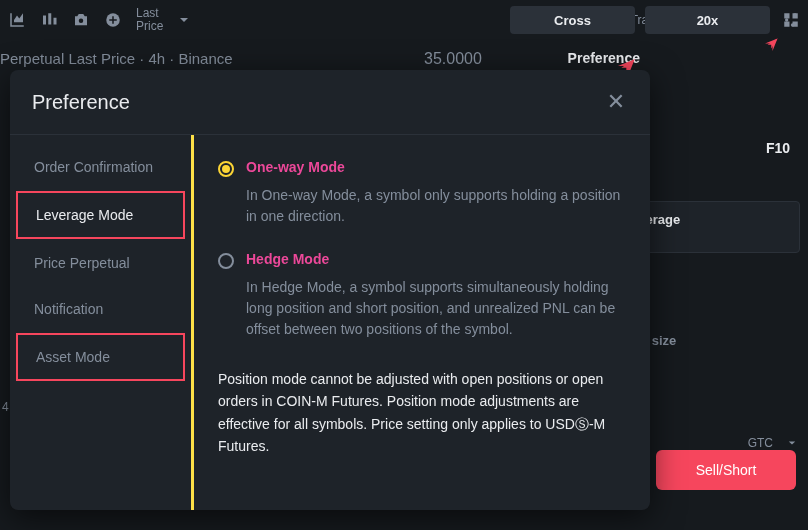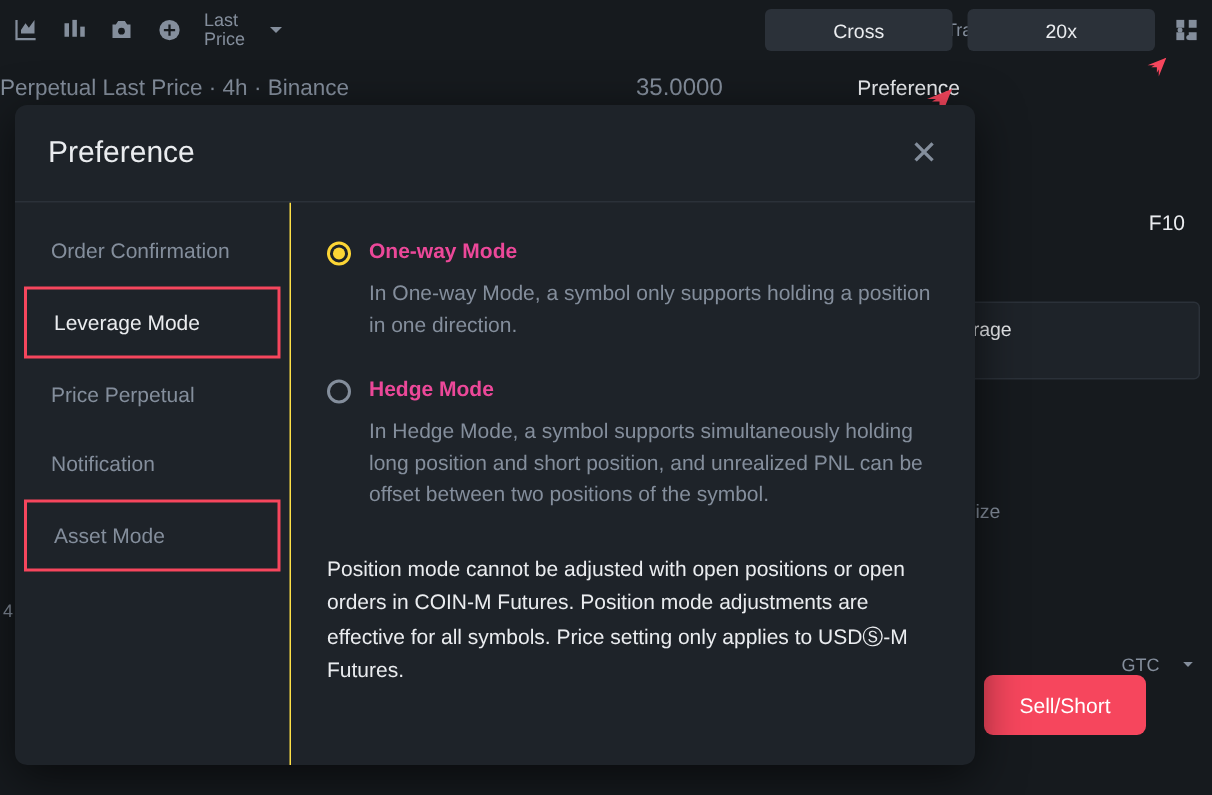--- a/index.html
+++ b/index.html
@@ -6,47 +6,47 @@
   html, body { width: 808px; height: 530px; overflow: hidden; font-family: -apple-system, BlinkMacSystemFont, "Segoe UI", Arial, sans-serif; background: #161a1e; color: #eaecef; }
   .app { position: relative; width: 808px; height: 530px; }
   
   .topbar { position: absolute; top: 0; left: 0; right: 0; height: 40px; display: flex; align-items: center; padding: 0 8px; color: #848e9c; font-size: 12px; gap: 14px; }
   .topbar .icon { color: #848e9c; display: inline-flex; }
   .topbar .dropdown { display: flex; align-items: center; gap: 16px; cursor: pointer; }
   .topbar .lastprice { line-height: 1.1; }
   .topbar .spacer { flex: 1; }
   .topbar .tv { display: flex; align-items: center; gap: 6px; }
   
-  .rightpanel { position: absolute; top: 6px; right: 8px; width: 290px; }
+  .rightpanel { position: absolute; top: 6px; right: 8px; width: 290px; font-weight: bold; }
   .pillrow { display: flex; gap: 10px; margin-bottom: 10px; }
   .pill { flex: 1; background: #2b3139; color: #eaecef; font-size: 13px; height: 28px; border-radius: 4px; display: flex; align-items: center; justify-content: center; cursor: pointer; }
   .prefdrop { margin-top: 6px; display: flex; align-items: center; justify-content: flex-end; padding-right: 40px; color: #eaecef; font-size: 14px; position: relative; height: 28px;}
   .prefdrop .label { position: absolute; right: 160px; }
   .arrow-red { position: absolute; color: #f6465d; }
   .arrow-topright { top: 36px; right: 28px; width: 30px; height: 30px; transform: rotate(0deg);}
   .arrow-tomodal { top: 56px; right: 170px; width: 40px; height: 40px; }
   .rightlist { margin-top: 58px; font-size: 13px; color: #848e9c; }
   .rightlist .row { padding: 10px 0 10px 50px; text-align: left; white-space: nowrap; overflow: hidden; }
   .rightlist .irow { padding: 10px 0 10px 50px; text-align: left; white-space: nowrap; overflow: hidden; border:1px solid #2b3139; border-radius:4px; background:#1e2329; color:#eaecef;}
   .rightfoot { position: absolute; right: 12px; bottom: 0; width: 290px; }
   .tifrow { display:flex; justify-content:space-between; align-items:center; gap:8px; font-size:12px; color:#848e9c; }
   .tifrow .tif { text-decoration: underline dotted; }
-  .sellbtn { margin-left: 150px; width: 108px; height: 40px; border-radius: 6px; background: #f6465d; color: #fff; font-size: 14px; border: none; cursor: pointer; }
+  .sellbtn { margin-left: 150px; width: 140px; height: 40px; border-radius: 6px; background: #f6465d; color: #fff; font-size: 14px; border: none; cursor: pointer; }
   .footstub { height: 40px; }
   
   .chartlabel { position: absolute; top: 50px; left: 0; color: #848e9c; font-size: 15px; white-space: nowrap; }
   .pricestub { position: absolute; top: 50px; left: 424px; color: #848e9c; font-size: 16px; }
   .leftnum { position: absolute; left: 2px; top: 400px; color: #848e9c; font-size: 12px;}
   
   .overlay { position: absolute; top: 70px; left: 10px; width: 640px; height: 440px; background: #1e2329; border-radius: 8px; box-shadow: 0 8px 32px rgba(0,0,0,.6); display: flex; flex-direction: column; }
   .mhead { display:flex; align-items:center; justify-content: space-between; padding: 20px 22px; }
   .mtitle { font-size: 20px; color: #eaecef; }
   .mclose { color: #848e9c; font-size: 22px; cursor: pointer; width: 24px; height:24px; display:flex; align-items:center; justify-content:center;}
   .mbody { display:flex; flex:1; border-top: 1px solid #2b3139; overflow:hidden;}
-  .mside { width: 184px; border-right: 1px solid #fde047; padding: 8px 0; }
+  .mside { width: 184px; border-right: 3px solid #fde047; padding: 8px 0; }
   .mside .item { padding: 14px 18px; font-size: 14px; color: #848e9c; cursor: pointer; margin: 2px 6px; }
   .mside .item.active { color: #eaecef; }
   .mside .item.hilite { border: 2px solid #f6465d; }
   .mcontent { flex:1; padding: 24px 24px 10px 24px; font-size: 14px; color: #848e9c; overflow: auto;}
   .radio-row { display:flex; align-items: flex-start; gap: 12px; margin-bottom: 8px;}
   .radio { width: 16px; height:16px; border-radius:50%; border:2px solid #848e9c; position:relative; flex:0 0 16px; margin-top:2px; cursor:pointer;}
   .radio.sel { border-color:#fcd535; }
   .radio.sel::after { content:""; position:absolute; inset:2px; border-radius:50%; background:#fcd535;}
   .opt-title { color:#ec4899; font-weight:700;}
   .opt-desc { margin: 6px 0 24px 28px; line-height:1.5;}

